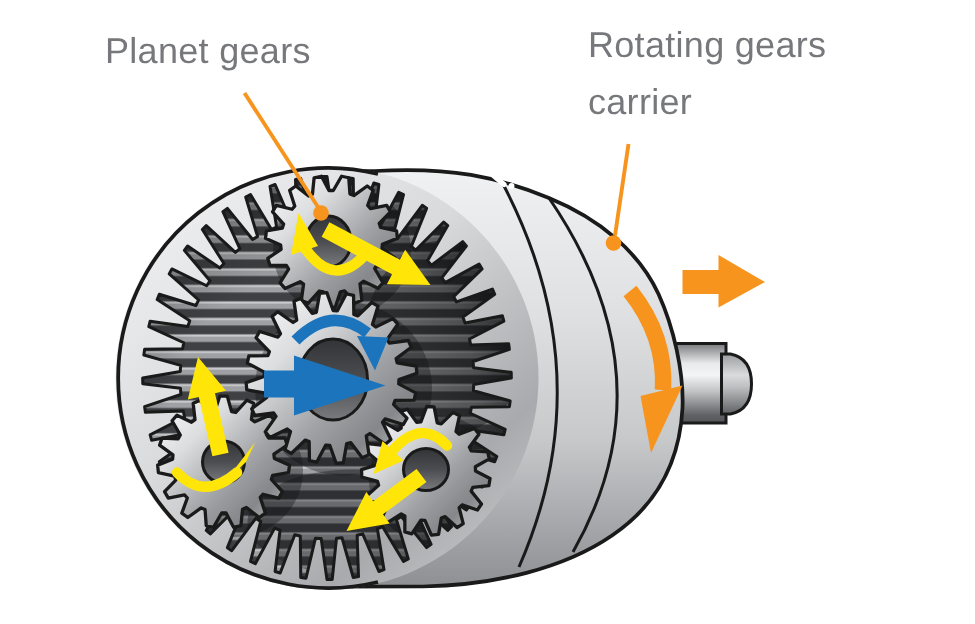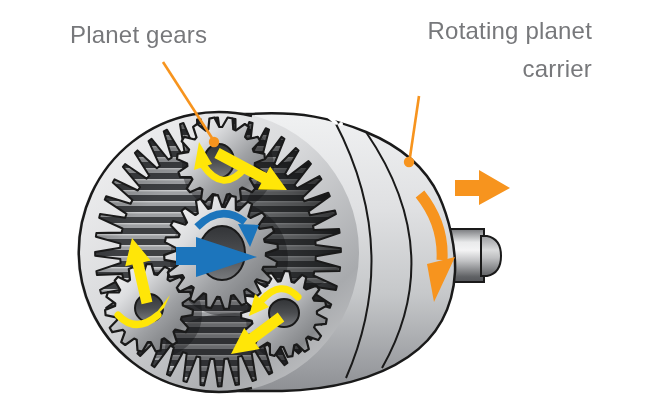--- a/index.html
+++ b/index.html
@@ -1,17 +1,17 @@
 <!DOCTYPE html>
 <html style="--background: #FFFFFF; --label-text: #77787B; --leader-orange: #F7941E; --arrow-orange: #F7941E; --arrow-yellow: #FFE608; --arrow-blue: #1C75BC; --outline-dark: #1A1A1A;"><head>
 <meta charset="utf-8">
 <style>
   html,body{margin:0;padding:0;}
   body{background:var(--background,#fff);font-family:"Liberation Sans","DejaVu Sans",sans-serif;}
-  .stage{position:relative;width:650px;height:416px;background:var(--background,#fff);overflow:hidden;text-align:right;}
+  .stage{position:relative;width:650px;height:416px;background:var(--background,#fff);overflow:hidden;}
   .stage svg{position:absolute;left:0;top:0;}
   .label{position:absolute;font-size:24px;color:var(--label-text,#77787B);letter-spacing:.2px;line-height:38px;}
   .label-planet{left:70px;top:16px;}
   .label-carrier{left:392px;top:12px;width:200px;}
 </style>
 </head>
 <body>
 
 <div class="stage">
 
@@ -149,14 +149,14 @@
 
     <g>
       <line x1="163" y1="62" x2="212" y2="138" style="stroke:var(--leader-orange,#F7941E)" stroke-width="2.6"></line>
       <circle cx="214" cy="142" r="5.2" style="fill:var(--leader-orange,#F7941E)"></circle>
       <line x1="419" y1="96" x2="410" y2="157" style="stroke:var(--leader-orange,#F7941E)" stroke-width="2.6"></line>
       <circle cx="409" cy="162" r="5.2" style="fill:var(--leader-orange,#F7941E)"></circle>
     </g>
   </svg>
 
   <div class="label label-planet">Planet gears</div>
-  <div class="label label-carrier">Rotating planet carrier</div>
+  <div class="label label-carrier">Rotating gears carrier</div>
 </div>
 
 </body></html>

